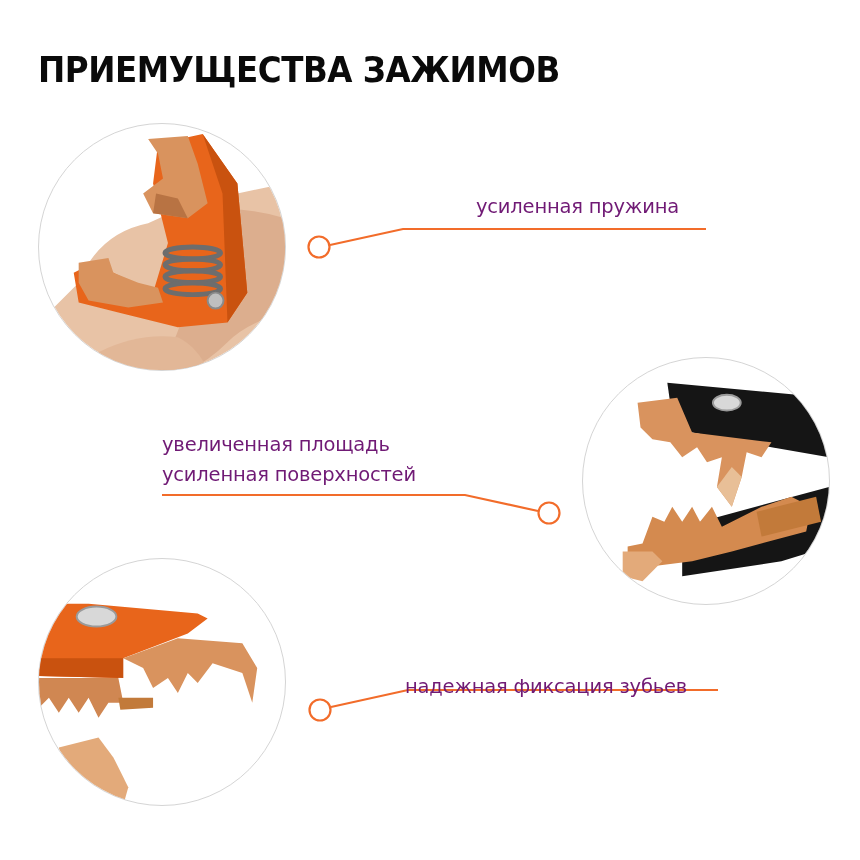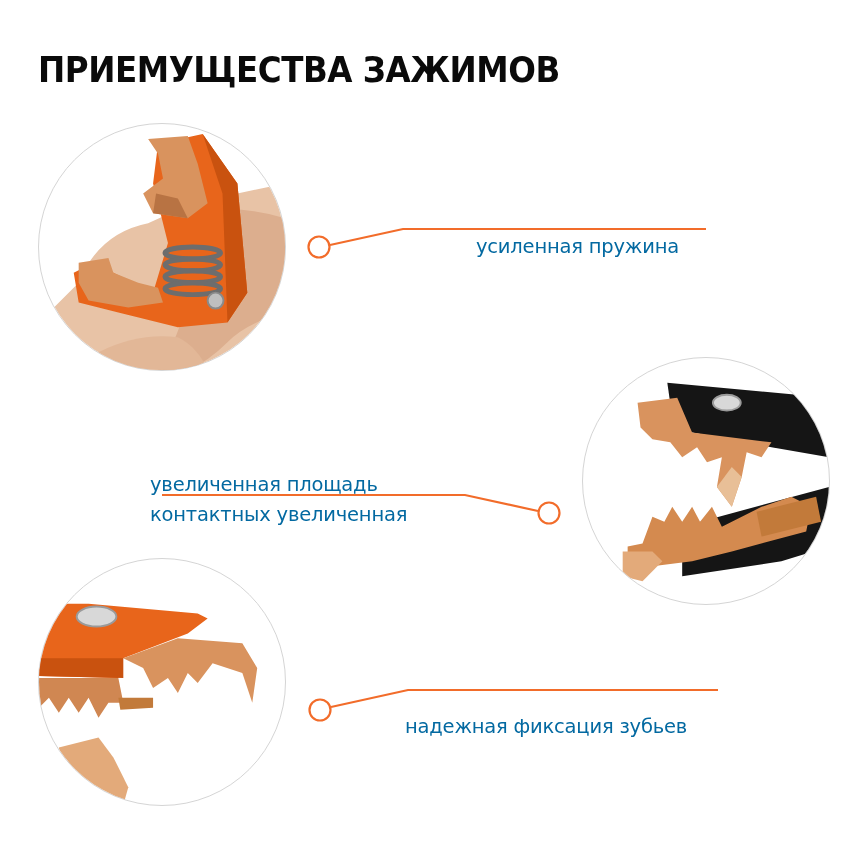--- a/index.html
+++ b/index.html
@@ -35,24 +35,23 @@
       border: 1px solid #d5d5d5;
       background: #ffffff;
       box-sizing: border-box;
     }
     .photo svg { width: 100%; height: 100%; display: block; }
     .label {
       position: absolute;
       font-family: "DejaVu Sans", sans-serif;
       font-size: 19.5px;
       line-height: 30px;
-      color: #0369a1;
+      color: #701a75;
       white-space: nowrap;
       letter-spacing: -0.2px;
-      margin-top: 40px;
     }
     .connectors {
       position: absolute;
       left: 0; top: 0;
       width: 860px; height: 860px;
       pointer-events: none;
     }
   </style>
 </head>
 <body>
@@ -126,18 +125,18 @@
     <circle cx="319" cy="247" r="10.5" fill="#ffffff"></circle>
     <polyline points="162,495 465,495 538,511"></polyline>
     <circle cx="549" cy="513" r="10.5" fill="#ffffff"></circle>
     <polyline points="331,707 408,690 718,690"></polyline>
     <circle cx="320" cy="710" r="10.5" fill="#ffffff"></circle>
   </g>
 </svg>
 
 <div class="label" style="left:476px; top:192px;">усиленная пружина</div>
 
-<div class="label" style="left:150px; top:430px;">
+<div class="label" style="left:162px; top:430px;">
   <div>увеличенная площадь</div>
-  <div>контактных увеличенная</div>
+  <div>усиленная поверхностей</div>
 </div>
 
 <div class="label" style="left:405px; top:672px;">надежная фиксация зубьев</div>
 
 </body></html>

